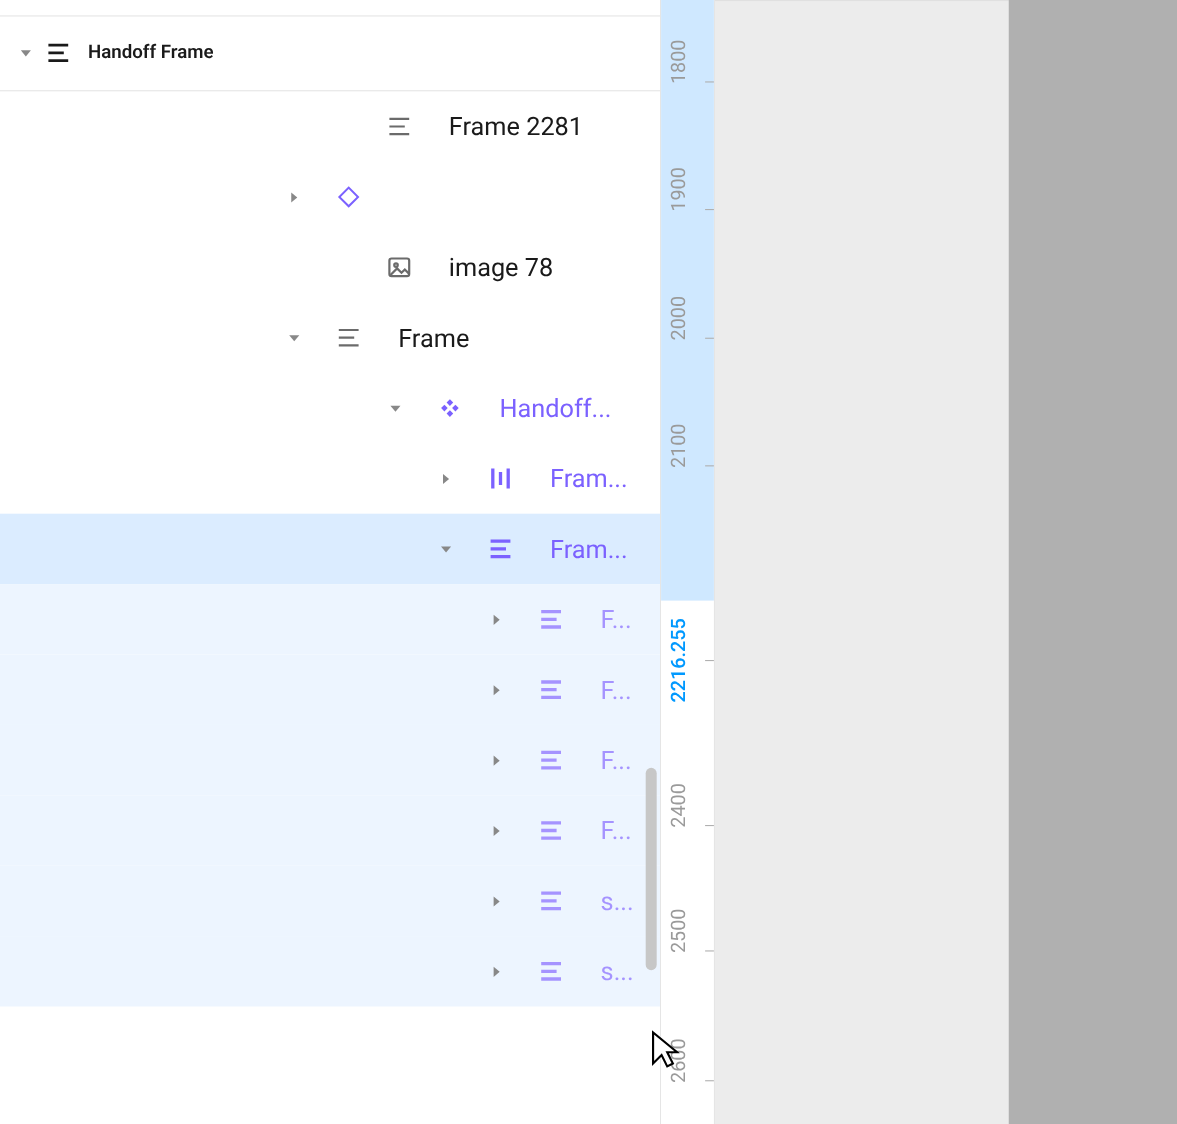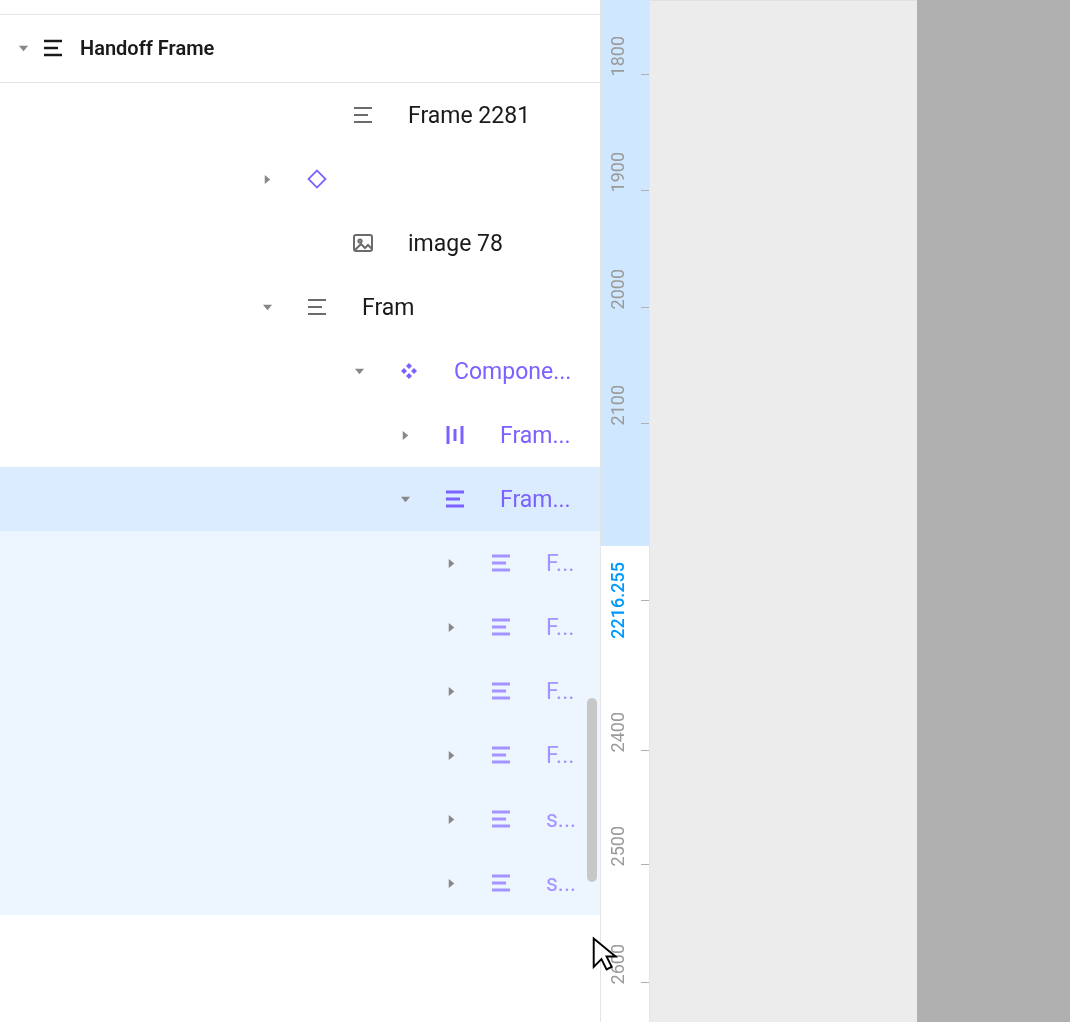--- a/index.html
+++ b/index.html
@@ -59,21 +59,21 @@
   }
   .type-icon svg { width: 22px; height: 22px; }
   .header-row .type-icon { margin-left: 8px; margin-right: 14px; }
   .label {
     font-size: 23px;
     color: #1a1a1a;
     overflow: hidden;
     text-overflow: ellipsis;
     max-width: 100%;
   }
-  .header-row .label { font-weight: 600; font-size: 20px; }
+  .header-row .label { font-weight: 600; font-size: 17px; }
   .purple .label { color: #7B61FF; }
   .purple .type-icon svg { stroke: #7B61FF; fill: none; }
   .purple .type-icon svg.filled { fill: #7B61FF; stroke: none; }
   .faded .label { color: #A593FF; }
   .faded .type-icon svg { stroke: #A593FF; }
   .scrollbar-thumb {
     position: absolute;
     right: 3px;
     top: 698px;
     width: 10px;
@@ -241,35 +241,35 @@
         <span class="caret">
           <svg viewBox="0 0 12 12">
             <use href="#i-caret-down"></use>
           </svg>
         </span>
         <span class="type-icon">
           <svg viewBox="0 0 22 22" class="stroke-g" stroke-width="3">
             <use href="#i-frame-v"></use>
           </svg>
         </span>
-        <span class="label">Fram</span>
+        <span class="label">Frame</span>
       </div>
       <div class="row purple">
         <span class="indent" style="width: 322px;"></span>
         <span class="caret">
           <svg viewBox="0 0 12 12">
             <use href="#i-caret-down"></use>
           </svg>
         </span>
         <span class="type-icon">
           <svg viewBox="0 0 22 22" class="filled" stroke-width="1.8">
             <use href="#i-component"></use>
           </svg>
         </span>
-        <span class="label">Compone...</span>
+        <span class="label">Handoff...</span>
       </div>
       <div class="row purple">
         <span class="indent" style="width: 368px;"></span>
         <span class="caret">
           <svg viewBox="0 0 12 12">
             <use href="#i-caret-right"></use>
           </svg>
         </span>
         <span class="type-icon">
           <svg viewBox="0 0 22 22" stroke-width="3">

